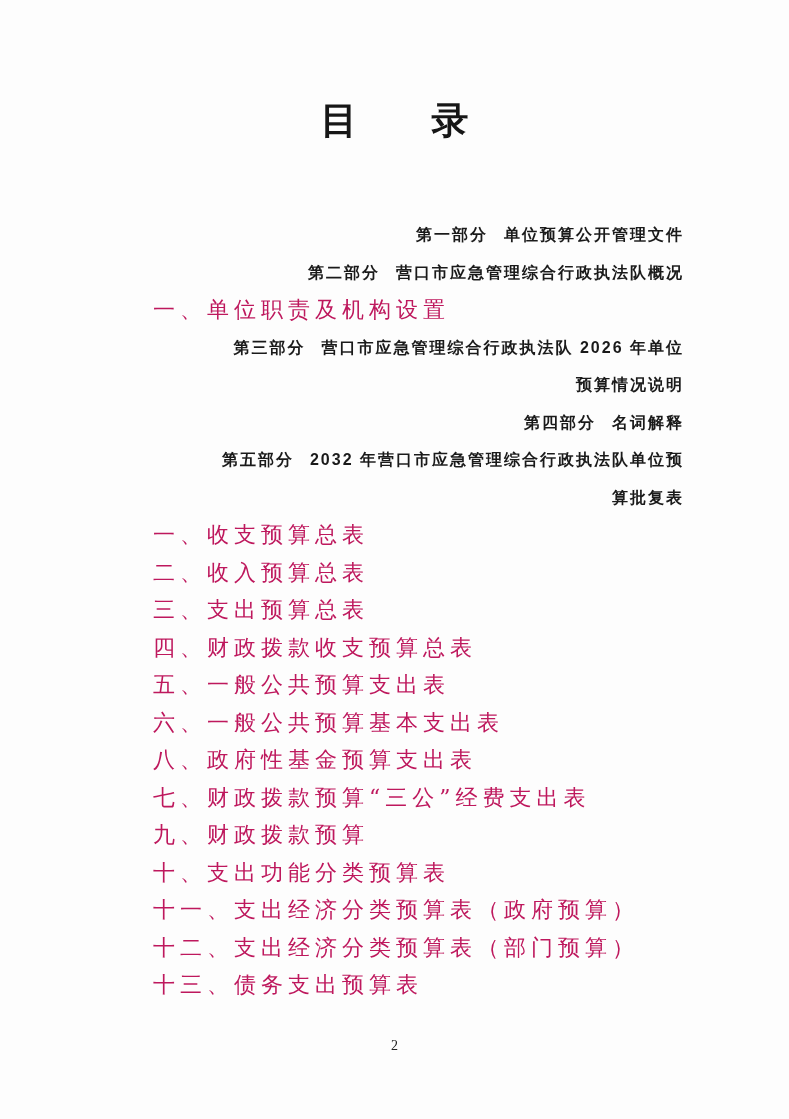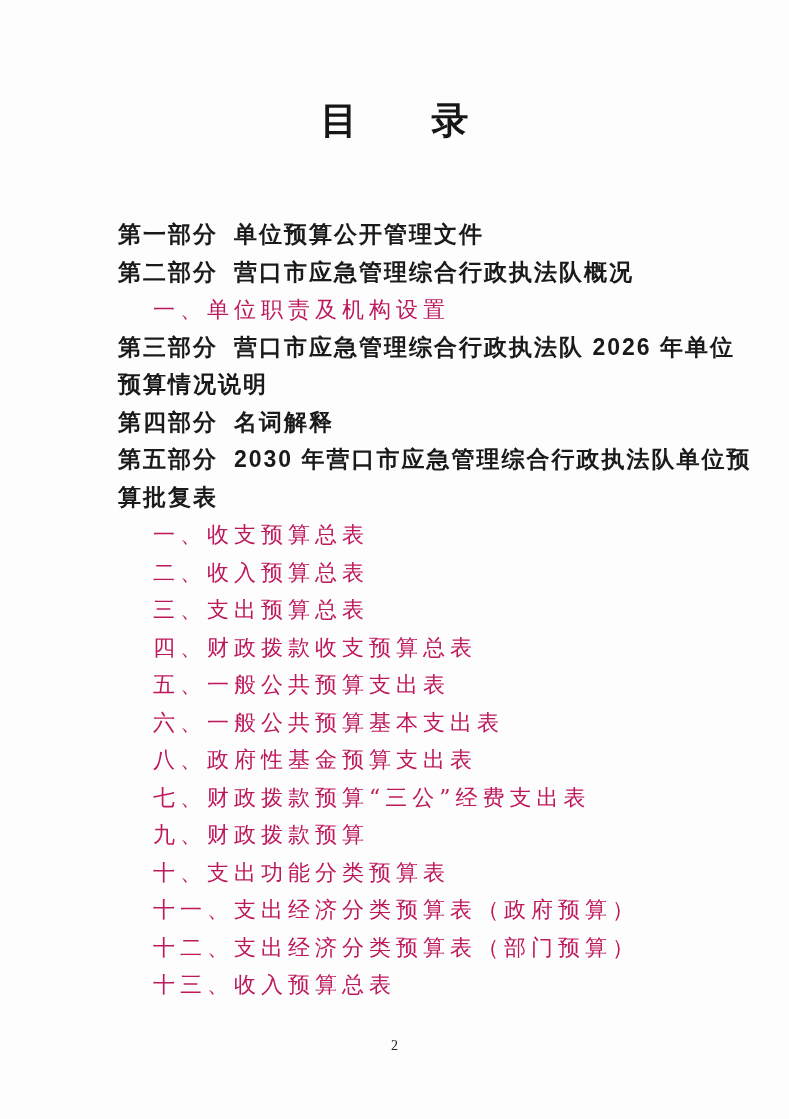--- a/index.html
+++ b/index.html
@@ -33,23 +33,24 @@
     width: 566px;
   }
   .toc-line {
     height: 37.5px;
     line-height: 37.5px;
     white-space: nowrap;
   }
   .part {
     font-family: "Liberation Sans", "DejaVu Sans", sans-serif;
     font-weight: 700;
-    font-size: 23px;
+    font-size: 16px;
     letter-spacing: 2px;
     color: #1a1a1a;
+    text-align: right;
   }
   .part .label { margin-right: 16px; }
   .sub {
     font-family: "DejaVu Serif", "Liberation Serif", serif;
     font-weight: 400;
     font-size: 22px;
     letter-spacing: 5px;
     padding-left: 35px;
     color: #be185d;
   }
@@ -91,21 +92,21 @@
 
     <div class="toc-line part">
       <span>预算情况说明</span>
     </div>
 
     <div class="toc-line part">
       <span class="label">第四部分</span><span>名词解释</span>
     </div>
 
     <div class="toc-line part">
-      <span class="label">第五部分</span><span>2030 年营口市应急管理综合行政执法队单位预</span>
+      <span class="label">第五部分</span><span>2032 年营口市应急管理综合行政执法队单位预</span>
     </div>
 
     <div class="toc-line part">
       <span>算批复表</span>
     </div>
 
     <div class="toc-line sub">
       <span>一、收支预算总表</span>
     </div>
 
@@ -147,20 +148,20 @@
 
     <div class="toc-line sub">
       <span>十一、支出经济分类预算表（政府预算）</span>
     </div>
 
     <div class="toc-line sub">
       <span>十二、支出经济分类预算表（部门预算）</span>
     </div>
 
     <div class="toc-line sub">
-      <span>十三、收入预算总表</span>
+      <span>十三、债务支出预算表</span>
     </div>
 
   </div>
 
   <div class="page-number">2</div>
 
 </div>
 
 </body></html>

